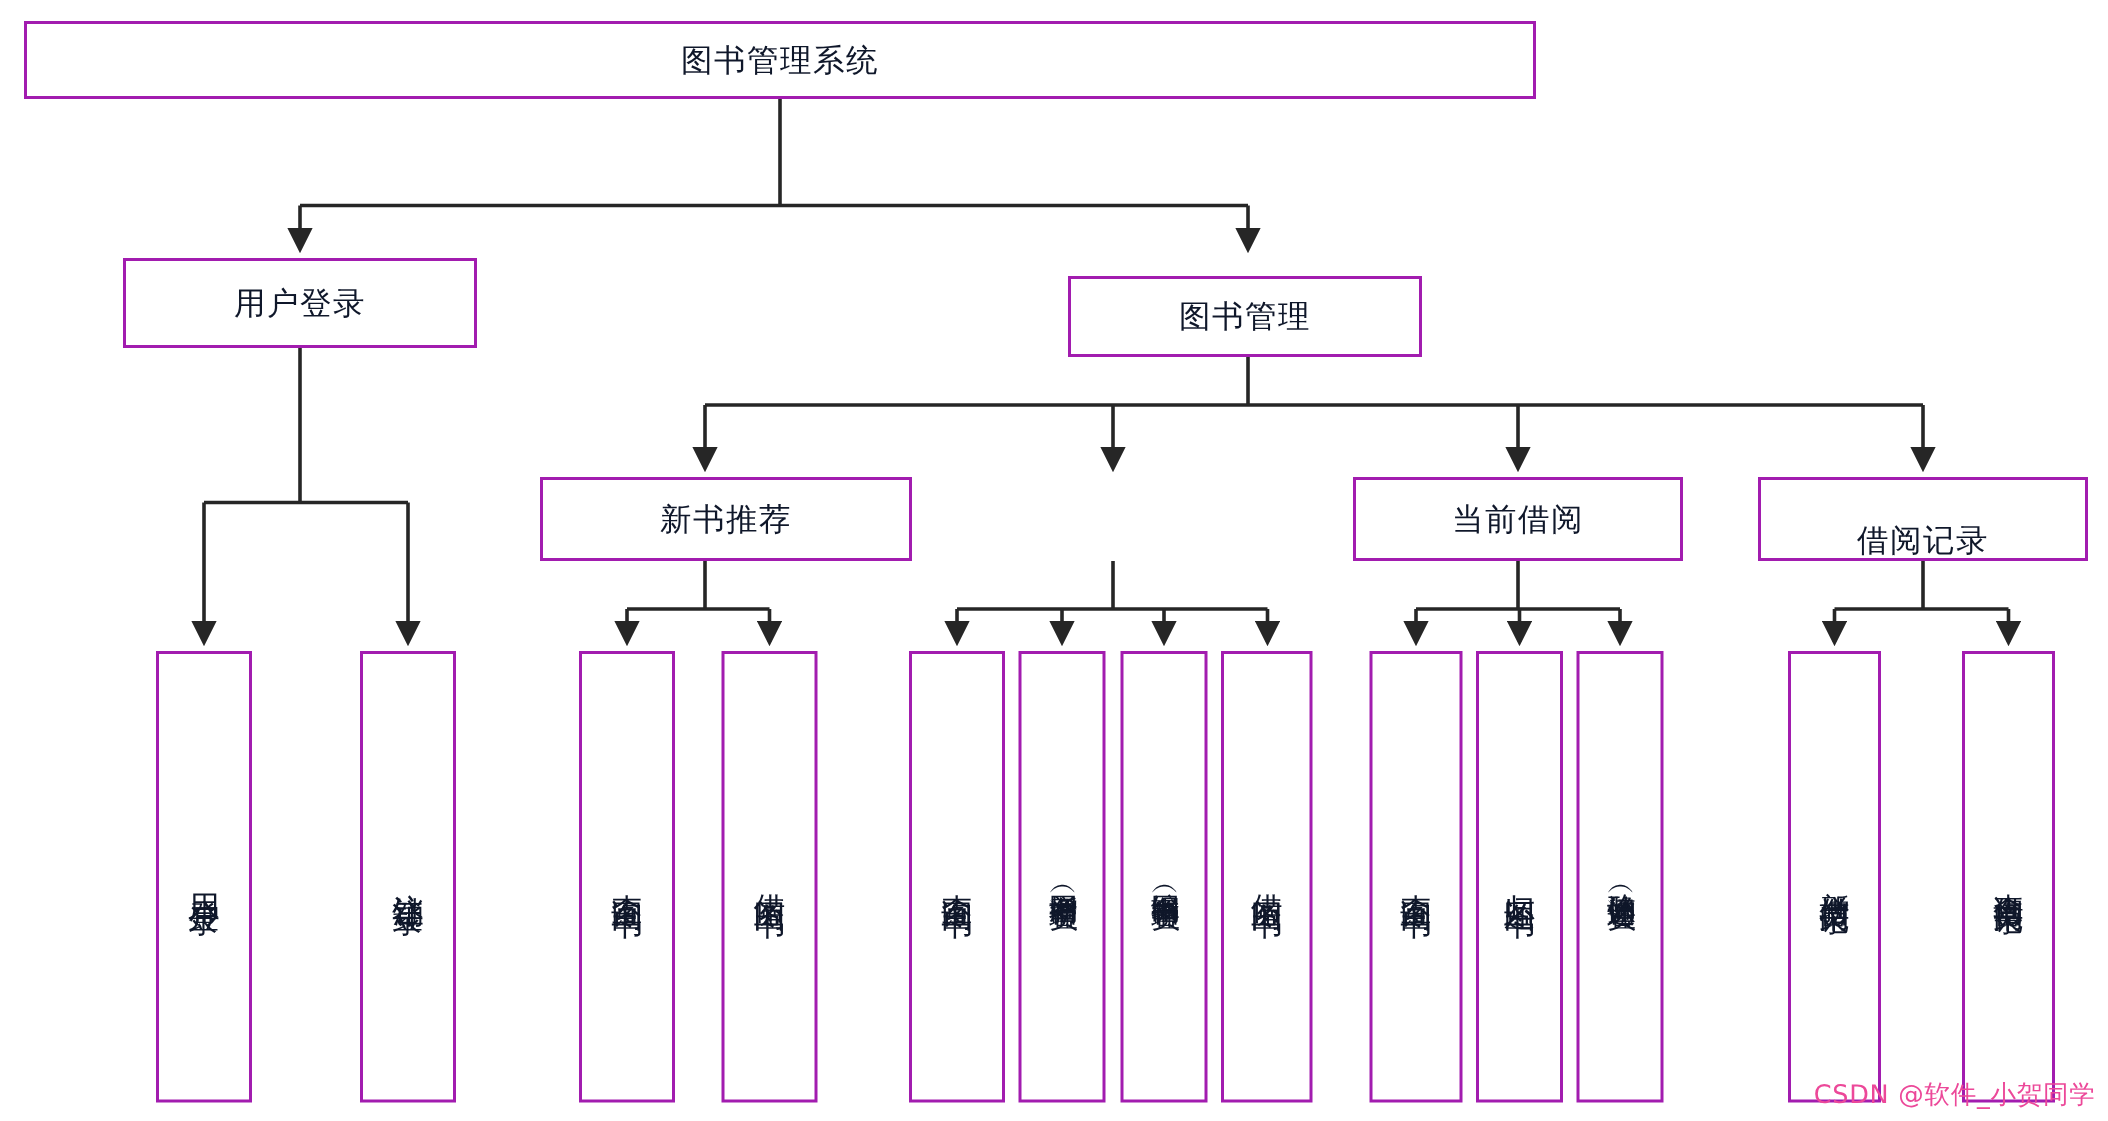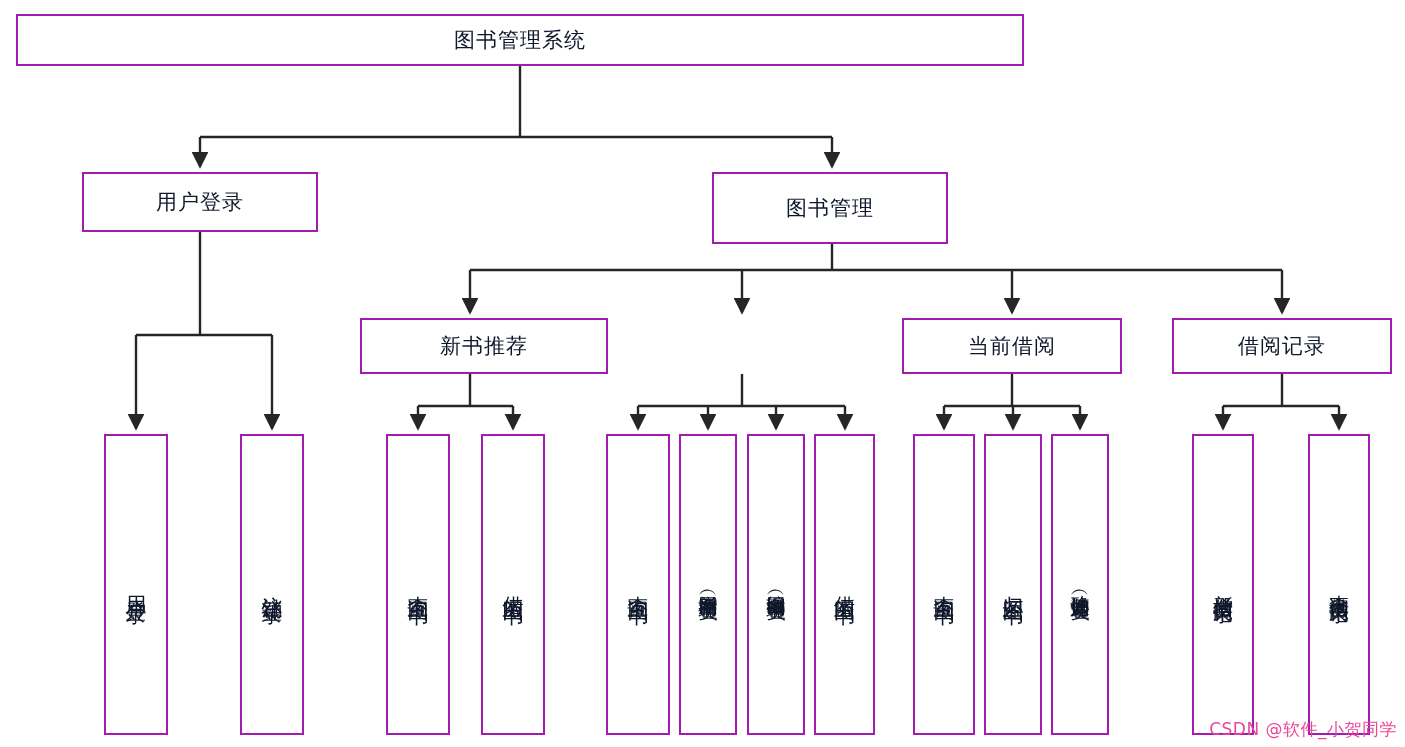--- a/index.html
+++ b/index.html
@@ -120,31 +120,31 @@
     </g>
   </svg>
 
   <div class="node horiz" style="left:16px; top:14px; width:1008px; height:52px;">
     <span>图书管理系统</span>
   </div>
 
   <div class="node horiz" style="left:82px; top:172px; width:236px; height:60px;">
     <span>用户登录</span>
   </div>
-  <div class="node horiz" style="left:712px; top:172px; width:236px; height:72px;">
+  <div class="node horiz" style="left:712px; top:184px; width:236px; height:54px;">
     <span>图书管理</span>
   </div>
 
   <div class="node horiz" style="left:360px; top:318px; width:248px; height:56px;">
     <span>新书推荐</span>
   </div>
   <div class="node horiz" style="left:902px; top:318px; width:220px; height:56px;text-align:right;">
     <span>当前借阅</span>
   </div>
-  <div class="node horiz" style="left:1172px; top:318px; width:220px; height:56px;">
+  <div class="node horiz" style="left:1172px; top:318px; width:220px; height:56px;align-items:flex-end;">
     <span>借阅记录</span>
   </div>
 
   <div class="node vert" style="left:104px; top:434px; width:64px; height:301px;">
     <span class="vtext">用户登录</span>
   </div>
   <div class="node vert" style="left:240px; top:434px; width:64px; height:301px;">
     <span class="vtext">注销登录</span>
   </div>
 

